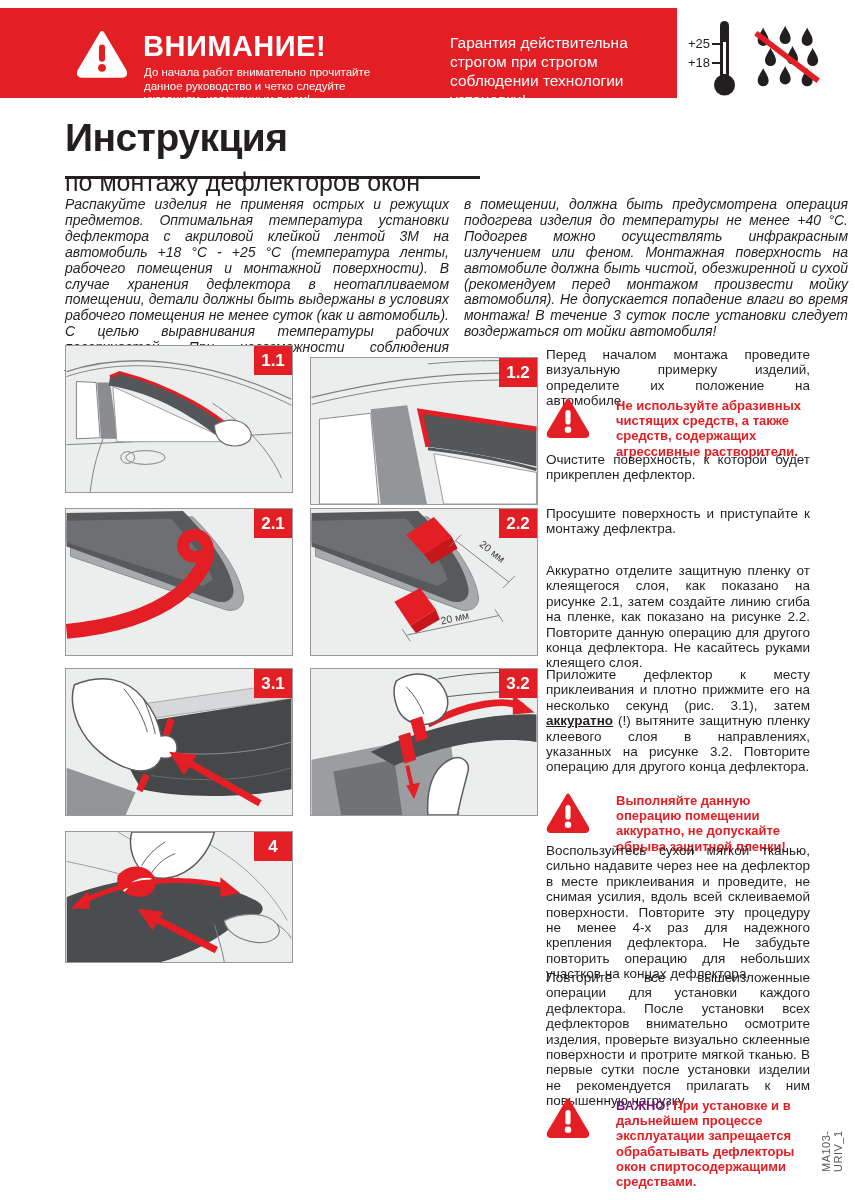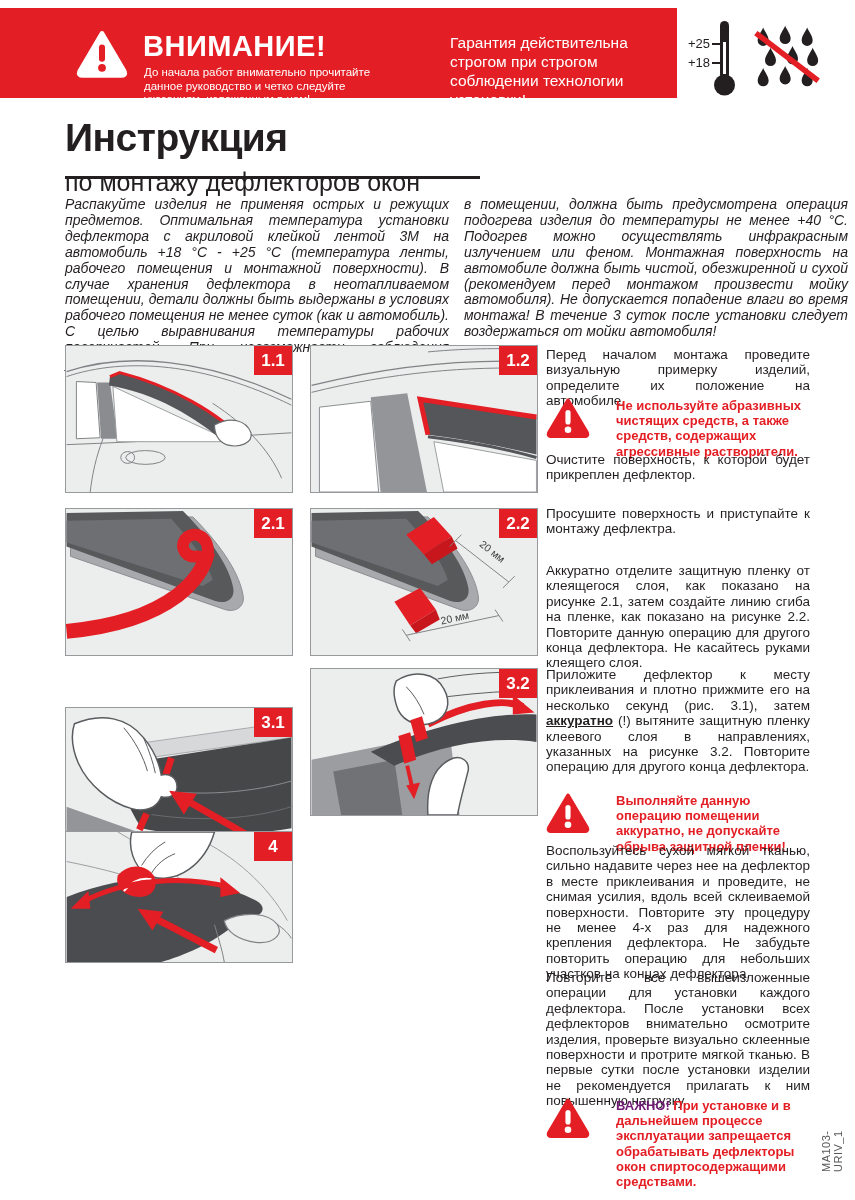--- a/index.html
+++ b/index.html
@@ -107,21 +107,21 @@
       <path d="M44,31 L54,27 C105,40 155,68 182,98 L164,101 C132,72 88,47 43,40 Z" fill="#54565a"></path>
       <path d="M44,31 L54,27 C105,40 155,68 182,98" fill="none" stroke="#e31e24" stroke-width="3"></path>
       <path d="M150,80 C166,71 182,75 187,88 C189,98 176,104 162,100 C153,96 150,88 150,80 Z" fill="#ffffff" stroke="#6d6e71" stroke-width="1.2"></path>
       <ellipse cx="80" cy="113" rx="20" ry="7" fill="none" stroke="#808285" stroke-width="1"></ellipse>
       <ellipse cx="62" cy="113" rx="7" ry="6" fill="none" stroke="#808285" stroke-width="1"></ellipse>
       <path d="M37,94 C30,112 26,130 24,148" fill="none" stroke="#808285" stroke-width="1"></path>
     </svg>
     <div class="badge">1.1</div>
   </div>
 
-  <div class="panel" style="left:310px;top:345px;padding-left:43px;">
+  <div class="panel" style="left:310px;top:357px;padding-left:43px;">
     <svg class="ill" viewBox="0 0 228 148">
       <rect width="228" height="148" fill="#eceded"></rect>
       <path d="M0,40 C80,20 160,13 228,16" fill="none" stroke="#808285" stroke-width="1.3"></path>
       <path d="M0,47 C80,27 160,20 228,23" fill="none" stroke="#808285" stroke-width="1"></path>
       <path d="M118,6 C160,2 200,2 228,4" fill="none" stroke="#808285" stroke-width="1"></path>
       <polygon points="8,62 60,56 68,148 8,148" fill="#ffffff" stroke="#8a8c8f" stroke-width="1"></polygon>
       <polygon points="60,52 97,48 117,148 70,148" fill="#939598"></polygon>
       <path d="M118,92 C160,97 200,105 228,113" fill="none" stroke="#54565a" stroke-width="3"></path>
       <polygon points="124,97 228,116 228,148 134,148" fill="#ffffff" stroke="#9a9c9e" stroke-width="1"></polygon>
       <path d="M110,54 L228,72 L228,110 C185,100 150,94 118,90 Z" fill="#54565a"></path>
@@ -159,21 +159,21 @@
         <line x1="96" y1="128" x2="190" y2="108"></line>
         <line x1="92" y1="122" x2="100" y2="134"></line>
         <line x1="186" y1="102" x2="194" y2="114"></line>
       </g>
       <text class="dimtext" text-anchor="middle" transform="translate(181,46) rotate(38)">20 мм</text>
       <text class="dimtext" text-anchor="middle" transform="translate(146,114) rotate(-12)">20 мм</text>
     </svg>
     <div class="badge">2.2</div>
   </div>
 
-  <div class="panel" style="left:65px;top:668px;margin-top:39px;">
+  <div class="panel" style="left:65px;top:668px;">
     <svg class="ill" viewBox="0 0 228 148">
       <rect width="228" height="148" fill="#eceded"></rect>
       <polygon points="30,42 228,14 228,30 44,56" fill="#d7d8d9" stroke="#9a9c9e" stroke-width="0.8"></polygon>
       <path d="M48,58 L228,30 L228,122 C170,132 110,130 76,122 C62,100 52,76 48,58 Z" fill="#464749"></path>
       <path d="M70,80 C120,90 180,88 228,74" fill="none" stroke="#8b8d90" stroke-width="1"></path>
       <path d="M86,108 C140,116 190,112 228,100" fill="none" stroke="#6a6c6f" stroke-width="1"></path>
       <polygon points="0,100 70,125 60,148 0,148" fill="#939598"></polygon>
       <rect x="100" y="50" width="7" height="18" fill="#e31e24" transform="rotate(18 103 59)"></rect>
       <rect x="74" y="106" width="7" height="18" fill="#e31e24" transform="rotate(24 77 115)"></rect>
       <path d="M8,16 C36,4 62,10 78,30 C88,42 94,56 96,68 C104,66 112,70 112,80 C112,88 104,92 96,90 C92,101 80,106 66,102 C44,96 22,78 12,56 C6,42 4,28 8,16 Z" fill="#ffffff" stroke="#595b5e" stroke-width="1.5"></path>

